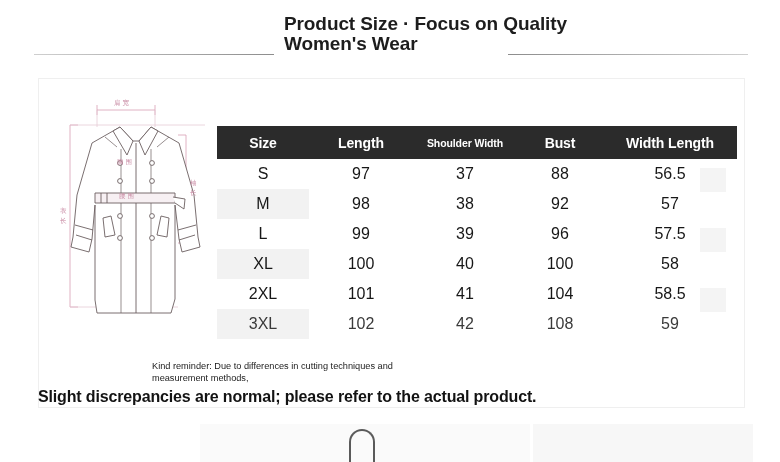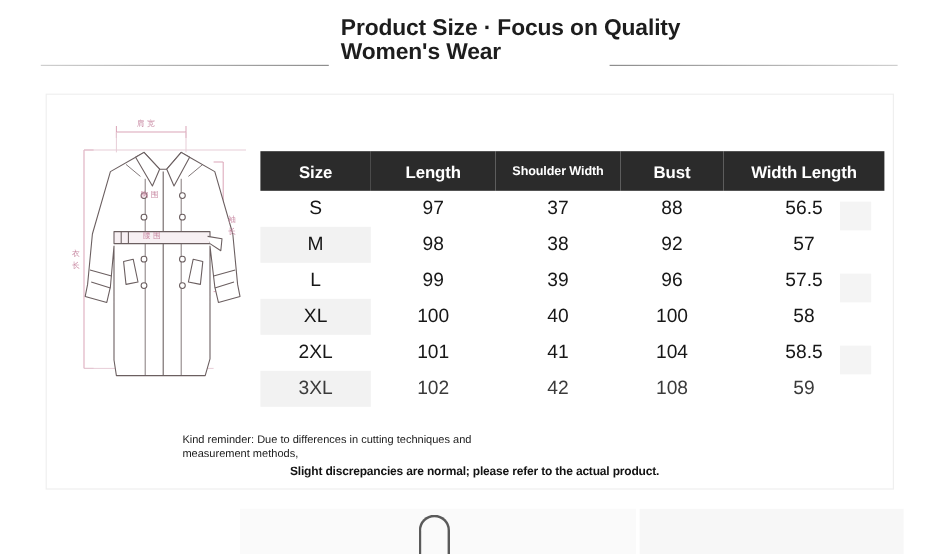--- a/index.html
+++ b/index.html
@@ -141,22 +141,21 @@
     left: 377px; top: 0;
     width: 338px;
     font-size: 9.2px;
     line-height: 12px;
     color: #1b1b1b;
   }
   #note-strong {
     position: absolute;
     left: 0; top: 28px;
     width: 715px;
-    text-align: center;
-    font-size: 10px;
+    font-size: 16px;
     font-weight: 700;
     color: #131313;
     letter-spacing: -0.15px;
   }
 
   
   #photo-bleed {
     position: absolute;
     left: 0; top: 420px;
     width: 780px; height: 42px;

